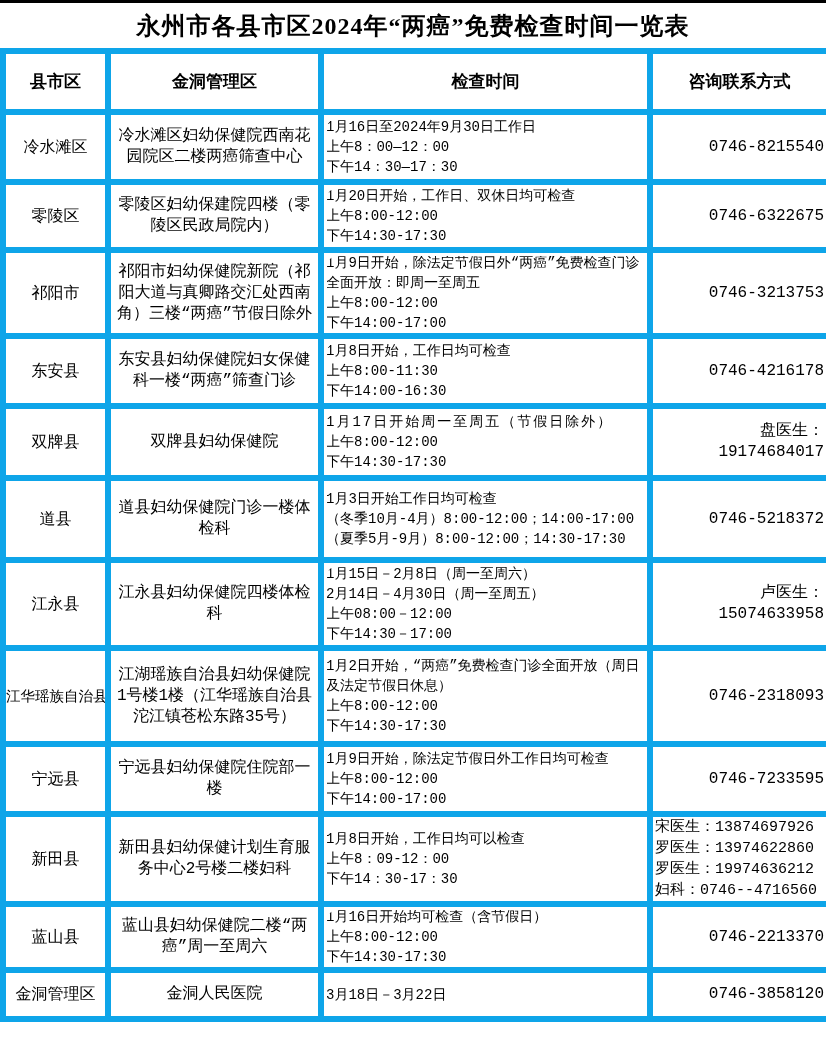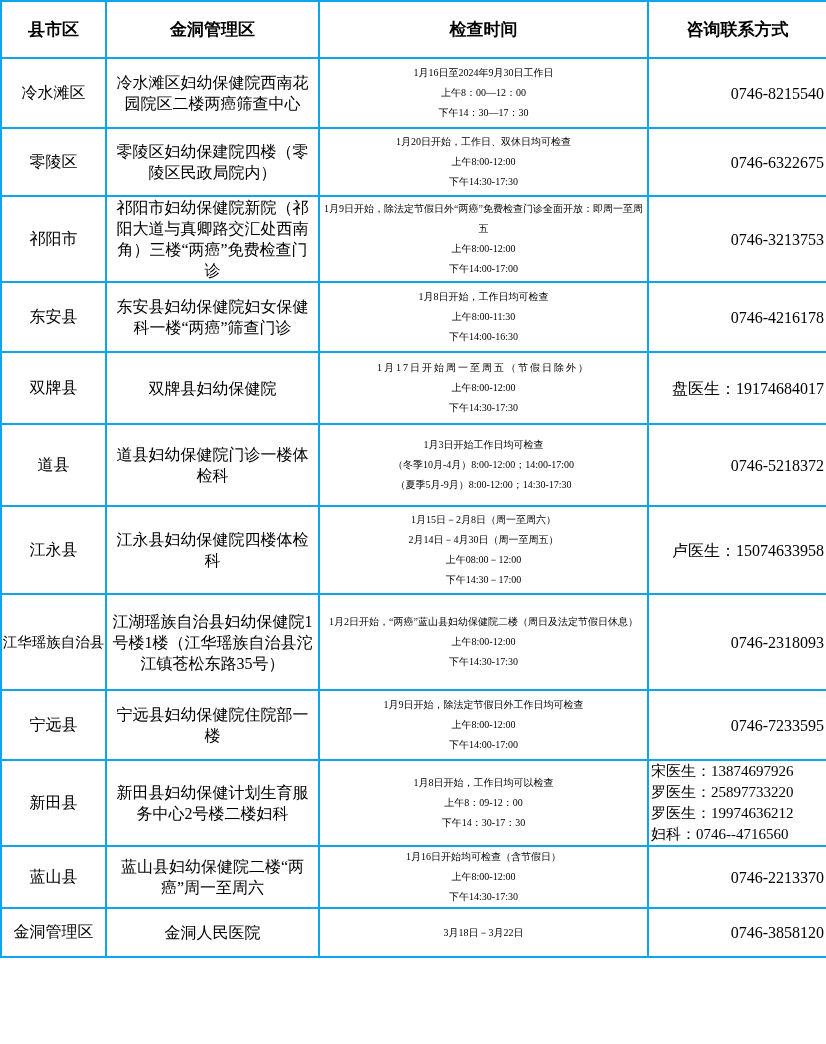--- a/index.html
+++ b/index.html
@@ -20,23 +20,24 @@
     font-weight: bold;
     letter-spacing: 1px;
   }
 
   table.schedule {
     border-collapse: collapse;
     width: 826px;
     table-layout: fixed;
   }
   .schedule th, .schedule td {
-    border: 2px solid #0ea5e9;
+    border: 6px solid #0ea5e9;
     vertical-align: middle;
     overflow: hidden;
+    font-family: Liberation Mono, monospace;
   }
   .schedule th {
     font-size: 17px;
     font-weight: bold;
     height: 53px;
     text-align: center;
   }
   td.c-district {
     text-align: center;
     font-size: 16px;
@@ -44,22 +45,22 @@
   }
   td.c-district.tight { font-size: 14.5px; white-space: nowrap; padding: 0; margin-left: 42px; }
   td.c-location {
     text-align: center;
     font-size: 16px;
     padding: 0 4px;
     line-height: 21px;
     border-radius: 15px;
   }
   td.c-time {
-    text-align: center;
-    font-size: 10px;
+    text-align: left;
+    font-size: 14px;
     padding: 0 2px;
     line-height: 20px;
     border-radius: 16px;
   }
   td.c-contact {
     text-align: right;
     font-size: 16px;
     line-height: 21px;
     padding: 0 2px;
   }
@@ -78,20 +79,21 @@
   tr.r8  { height: 70px; }
   tr.r9  { height: 86px; }
   tr.r10 { height: 58px; }
   tr.r11 { height: 49px; }
 </style>
 </head>
 <body>
 
 <div class="page">
 
+  <div class="title-bar">永州市各县市区2024年“两癌”免费检查时间一览表</div>
 
   <table class="schedule">
     <colgroup>
       <col style="width:105px">
       <col style="width:213px">
       <col style="width:329px">
       <col style="width:179px">
     </colgroup>
     <thead>
       <tr>
@@ -124,21 +126,21 @@
           <div>上午8:00-12:00</div>
           <div>下午14:30-17:30</div>
         </td>
         <td class="c-contact">
           <div>0746-6322675</div>
         </td>
       </tr>
 
       <tr class="r2">
         <td class="c-district">祁阳市</td>
-        <td class="c-location">祁阳市妇幼保健院新院（祁阳大道与真卿路交汇处西南角）三楼“两癌”免费检查门诊</td>
+        <td class="c-location">祁阳市妇幼保健院新院（祁阳大道与真卿路交汇处西南角）三楼“两癌”节假日除外</td>
         <td class="c-time">
           <div>1月9日开始，除法定节假日外“两癌”免费检查门诊全面开放：即周一至周五</div>
           <div>上午8:00-12:00</div>
           <div>下午14:00-17:00</div>
         </td>
         <td class="c-contact">
           <div>0746-3213753</div>
         </td>
       </tr>
 
@@ -192,21 +194,21 @@
         </td>
         <td class="c-contact">
           <div>卢医生：15074633958</div>
         </td>
       </tr>
 
       <tr class="r7">
         <td class="c-district tight">江华瑶族自治县</td>
         <td class="c-location">江湖瑶族自治县妇幼保健院1号楼1楼（江华瑶族自治县沱江镇苍松东路35号）</td>
         <td class="c-time">
-          <div>1月2日开始，“两癌”蓝山县妇幼保健院二楼（周日及法定节假日休息）</div>
+          <div>1月2日开始，“两癌”免费检查门诊全面开放（周日及法定节假日休息）</div>
           <div>上午8:00-12:00</div>
           <div>下午14:30-17:30</div>
         </td>
         <td class="c-contact">
           <div>0746-2318093</div>
         </td>
       </tr>
 
       <tr class="r8">
         <td class="c-district">宁远县</td>
@@ -224,21 +226,21 @@
       <tr class="r9">
         <td class="c-district">新田县</td>
         <td class="c-location">新田县妇幼保健计划生育服务中心2号楼二楼妇科</td>
         <td class="c-time">
           <div>1月8日开始，工作日均可以检查</div>
           <div>上午8：09-12：00</div>
           <div>下午14：30-17：30</div>
         </td>
         <td class="c-contact contact-left">
           <div>宋医生：13874697926</div>
-          <div>罗医生：25897733220</div>
+          <div>罗医生：13974622860</div>
           <div>罗医生：19974636212</div>
           <div>妇科：0746--4716560</div>
         </td>
       </tr>
 
       <tr class="r10">
         <td class="c-district">蓝山县</td>
         <td class="c-location">蓝山县妇幼保健院二楼“两癌”周一至周六</td>
         <td class="c-time">
           <div>1月16日开始均可检查（含节假日）</div>

